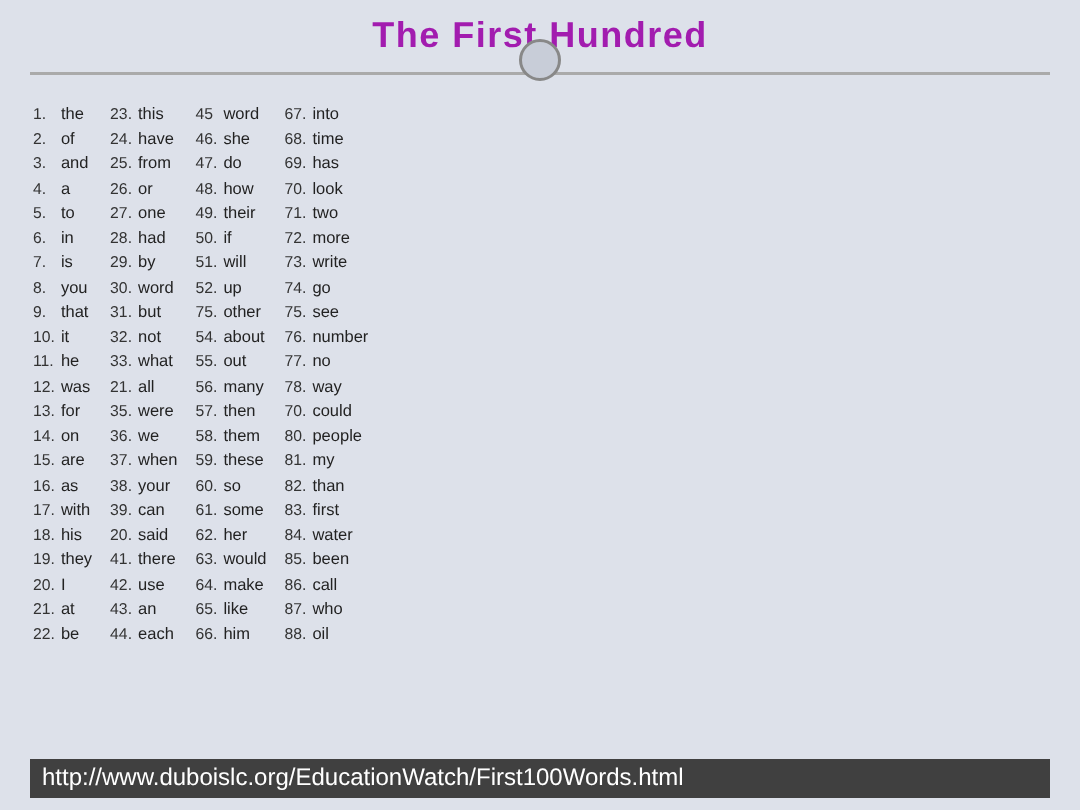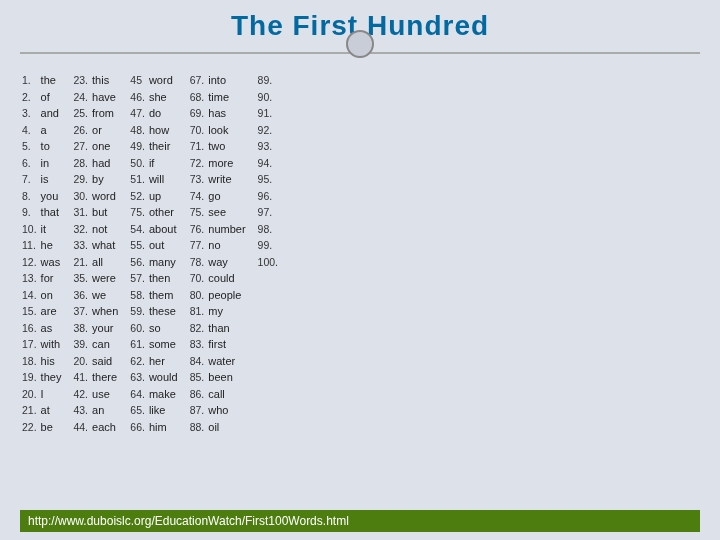--- a/index.html
+++ b/index.html
@@ -17,23 +17,23 @@
       display: flex;
       flex-direction: column;
       padding: 10px 20px 8px 20px;
     }
     .title-area {
       text-align: center;
       margin-bottom: 10px;
       position: relative;
     }
     .title-text {
-      font-size: 28px;
+      font-size: 24px;
       font-weight: bold;
-      color: #0369a1;
+      color: #a21caf;
       letter-spacing: 1px;
     }
     .circle-decoration {
       width: 28px;
       height: 28px;
       border-radius: 50%;
       border: 2px solid #888;
       background: #c8cdd8;
       display: inline-block;
       position: absolute;
@@ -53,23 +53,23 @@
       padding: 0 2px;
     }
     .cell.num {
       color: #333;
       font-size: 10.5px;
     }
     .cell.word {
       font-weight: normal;
     }
     .footer {
-      background: #4d7c0f;
+      background: #404040;
       color: #fff;
-      font-size: 12px;
+      font-size: 16px;
       padding: 4px 8px;
       margin-top: 4px;
       text-align: left;
     }
     .columns-wrapper {
       display: flex;
       flex-direction: row;
       flex: 1;
       gap: 2px;
     }
@@ -298,32 +298,18 @@
           <div class="cell word">than</div>
           <div class="cell word">first</div>
           <div class="cell word">water</div>
           <div class="cell word">been</div>
           <div class="cell word">call</div>
           <div class="cell word">who</div>
           <div class="cell word">oil</div>
         </div>
       </div>
       <div class="col-pair">
-        <div class="col-nums">
-          <div class="cell num">89.</div>
-          <div class="cell num">90.</div>
-          <div class="cell num">91.</div>
-          <div class="cell num">92.</div>
-          <div class="cell num">93.</div>
-          <div class="cell num">94.</div>
-          <div class="cell num">95.</div>
-          <div class="cell num">96.</div>
-          <div class="cell num">97.</div>
-          <div class="cell num">98.</div>
-          <div class="cell num">99.</div>
-          <div class="cell num">100.</div>
-        </div>
       </div>
     </div>
   <div class="footer">
     <span>http://www.duboislc.org/EducationWatch/First100Words.html</span>
   </div>
 </div>
 
 </body></html>

